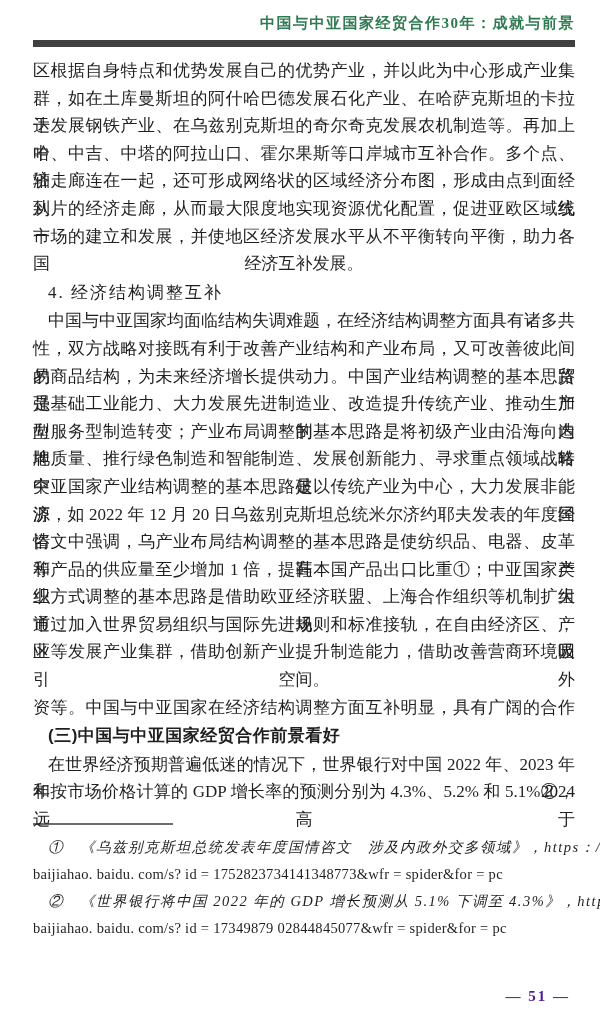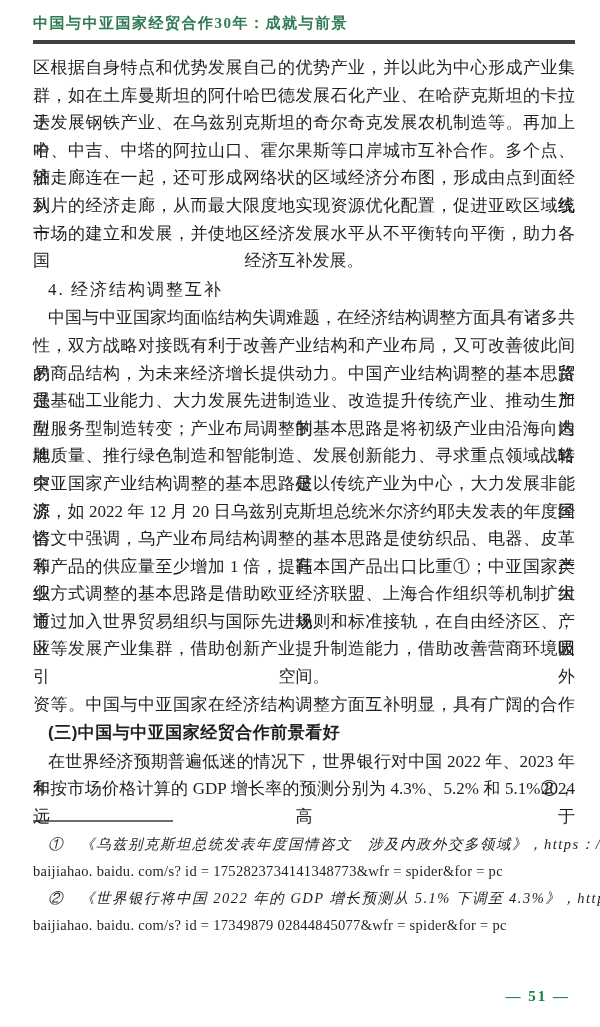--- a/index.html
+++ b/index.html
@@ -13,21 +13,22 @@
     font-family: "Liberation Serif", "DejaVu Serif", serif;
     color: #1f1f1f;
     overflow: hidden;
   }
   .content {
     padding: 0 25px 0 33px;
   }
   
   .running-header {
     padding: 14px 0 7px 0;
-    border-bottom: 4px solid #404040;
+    border-bottom: 7px solid #404040;
+    text-align: right;
   }
   .running-title {
     font-size: 15px;
     letter-spacing: 1.5px;
     color: #2f7a52;
     font-weight: 600;
   }
   
   .body-text { margin-top: 10px; }
   .bl {
@@ -68,21 +69,21 @@
   .fn.ind { text-indent: 15px; }
   .fn.kai { font-style: italic; letter-spacing: 1.5px; }
   .fn.url { font-style: normal; letter-spacing: 0.3px; }
   
   .page-number {
     position: absolute;
     right: 30px;
     bottom: 22px;
     font-size: 15px;
     letter-spacing: 2px;
-    color: #15803d;
+    color: #4c1d95;
     font-weight: 600;
   }
 </style>
 </head>
 <body>
 
 <div class="page">
   <div class="content">
 
     <div class="running-header">

